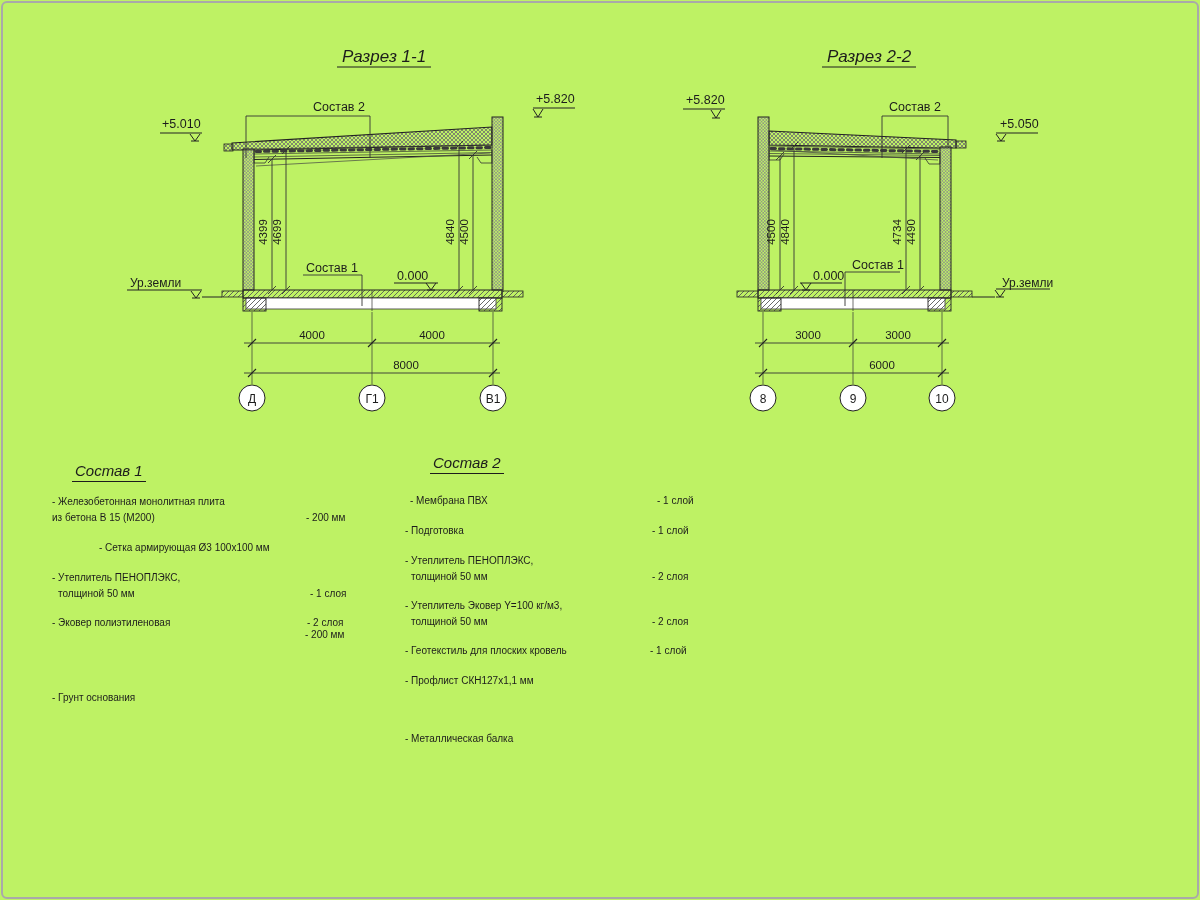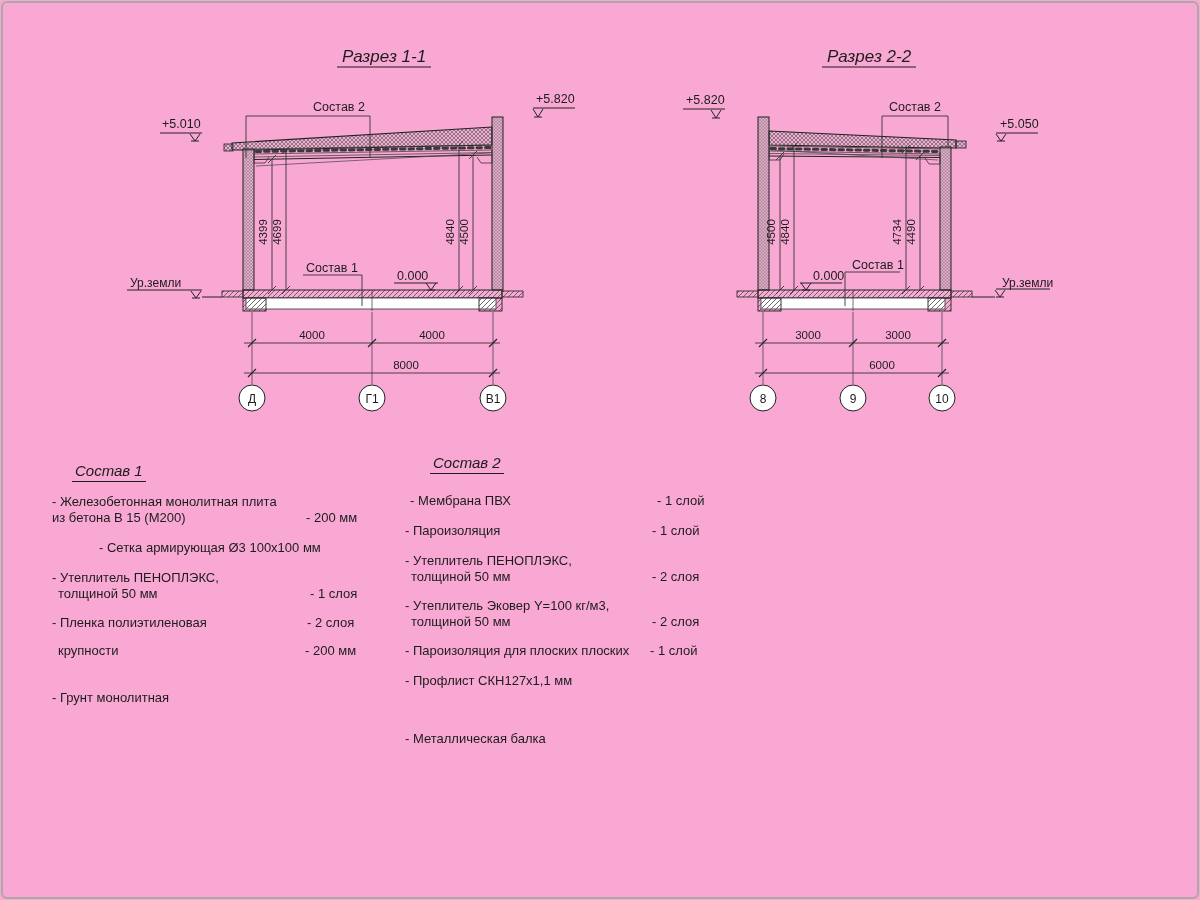--- a/index.html
+++ b/index.html
@@ -1,22 +1,22 @@
 <!DOCTYPE html>
 <html><head>
 <meta charset="utf-8">
 <style>
   html,body{margin:0;padding:0;background:#fff;width:1200px;height:900px;overflow:hidden;
     font-family:"Liberation Sans",sans-serif;color:#1c1c1c;}
-  .page{position:relative;width:1200px;height:900px;background:#f9a8d4;}
+  .page{position:relative;width:1200px;height:900px;background:#bef264;}
   .frame{position:absolute;inset:1px;border:2px solid #a9a9a9;border-radius:6px;pointer-events:none;}
   svg text{font-family:"Liberation Sans",sans-serif;fill:#1c1c1c;}
   .comp-title{position:absolute;font-size:15px;font-style:italic;border-bottom:1px solid #1c1c1c;
     padding:0 3px 2px 3px;}
-  .c-item{position:absolute;font-size:13px;line-height:16px;}
+  .c-item{position:absolute;font-size:10px;line-height:16px;}
   .c-item .ln{white-space:nowrap;}
   .c-item .ind{padding-left:6px;}
   .c-item .val{position:absolute;bottom:0;white-space:nowrap;}
 </style>
 </head>
 <body>
 
 <div class="page">
 <div class="frame"></div>
 
@@ -221,53 +221,52 @@
 </div>
 <div class="c-item" style="left:52px;top:540px;width:340px;margin-left:47px;">
   <div class="ln">- Сетка армирующая Ø3 100х100 мм</div>
 </div>
 <div class="c-item" style="left:52px;top:570px;width:340px;">
   <div class="ln">-  Утеплитель ПЕНОПЛЭКС,</div>
   <div class="ln ind">толщиной 50 мм</div>
   <div class="val" style="left:258px;">- 1 слоя</div>
 </div>
 <div class="c-item" style="left:52px;top:615px;width:340px;">
-  <div class="ln">- Пленка полиэтиленовая</div>
+  <div class="ln">- Эковер полиэтиленовая</div>
   <div class="val" style="left:255px;">-  2 слоя</div>
 </div>
 <div class="c-item" style="left:52px;top:643px;width:340px;">
-  <div class="ln ind">крупности</div>
   <div class="val" style="left:253px;">- 200 мм</div>
 </div>
 <div class="c-item" style="left:52px;top:690px;width:340px;">
-  <div class="ln">- Грунт монолитная</div>
+  <div class="ln">- Грунт основания</div>
 </div>
 
 <div class="comp-title" style="left:430px;top:454px;"><span>Состав 2</span></div>
 
 <div class="c-item" style="left:410px;top:493px;width:310px;">
   <div class="ln">- Мембрана ПВХ</div>
   <div class="val" style="left:247px;">- 1 слой</div>
 </div>
 <div class="c-item" style="left:405px;top:523px;width:310px;">
-  <div class="ln">- Пароизоляция</div>
+  <div class="ln">- Подготовка</div>
   <div class="val" style="left:247px;">- 1 слой</div>
 </div>
 <div class="c-item" style="left:405px;top:553px;width:310px;">
   <div class="ln">- Утеплитель ПЕНОПЛЭКС,</div>
   <div class="ln ind">толщиной 50 мм</div>
   <div class="val" style="left:247px;">- 2 слоя</div>
 </div>
 <div class="c-item" style="left:405px;top:598px;width:310px;">
   <div class="ln">- Утеплитель Эковер Y=100 кг/м3,</div>
   <div class="ln ind">толщиной 50 мм</div>
   <div class="val" style="left:247px;">- 2 слоя</div>
 </div>
 <div class="c-item" style="left:405px;top:643px;width:310px;">
-  <div class="ln">- Пароизоляция для плоских плоских</div>
+  <div class="ln">- Геотекстиль для плоских кровель</div>
   <div class="val" style="left:245px;">- 1 слой</div>
 </div>
 <div class="c-item" style="left:405px;top:673px;width:310px;">
   <div class="ln">- Профлист СКН127х1,1 мм</div>
 </div>
 <div class="c-item" style="left:405px;top:731px;width:310px;">
   <div class="ln">- Металлическая балка</div>
 </div>
 
 </div>

